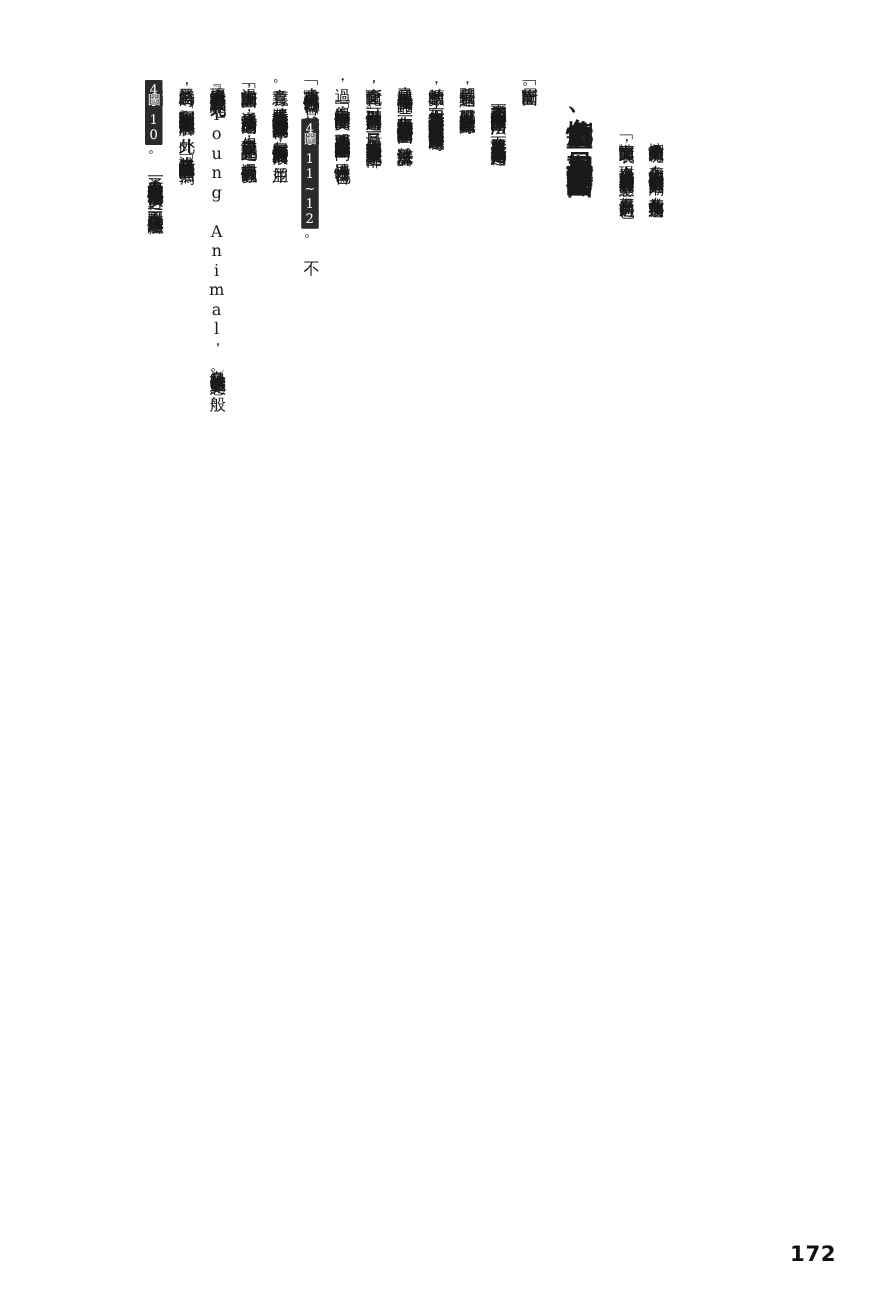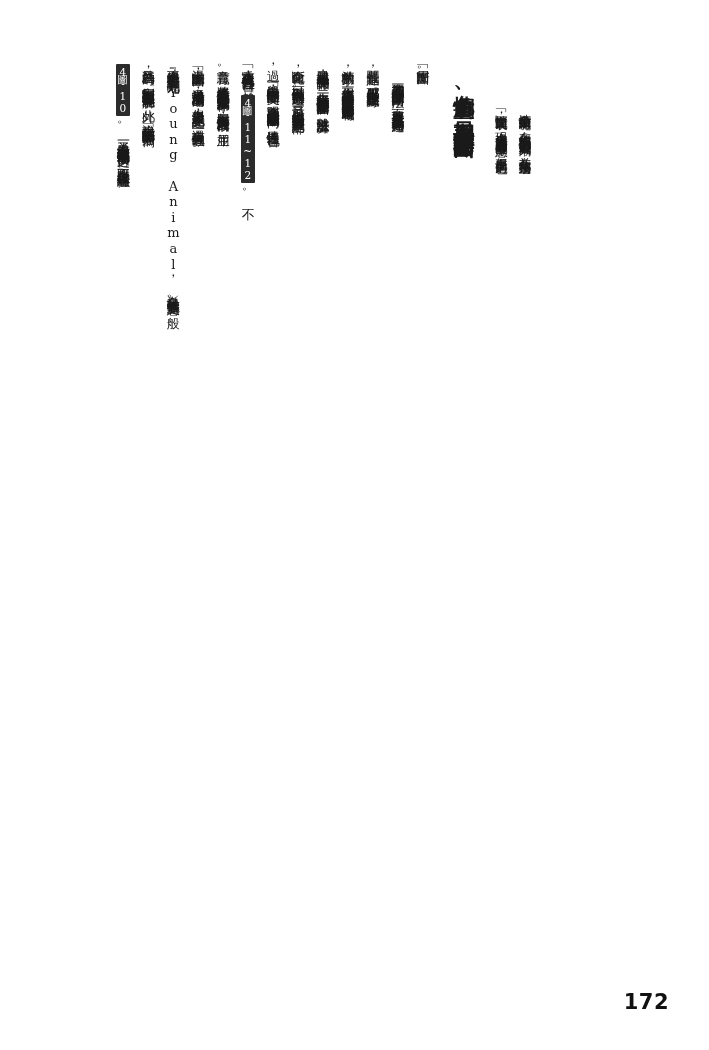--- a/index.html
+++ b/index.html
@@ -81,21 +81,21 @@
     writing-mode: vertical-rl;
     text-orientation: upright;
     letter-spacing: 0px;
     border-radius: 1px;
   }
 
   .page-number {
     position: absolute;
     right: 40px;
     bottom: 36px;
-    font-size: 21px;
+    font-size: 17px;
     font-weight: bold;
     font-family: "DejaVu Sans", "Liberation Sans", sans-serif;
     color: #111;
     letter-spacing: 0.5px;
   }
 
   
   .page::after {
     content: "";
     position: absolute;

